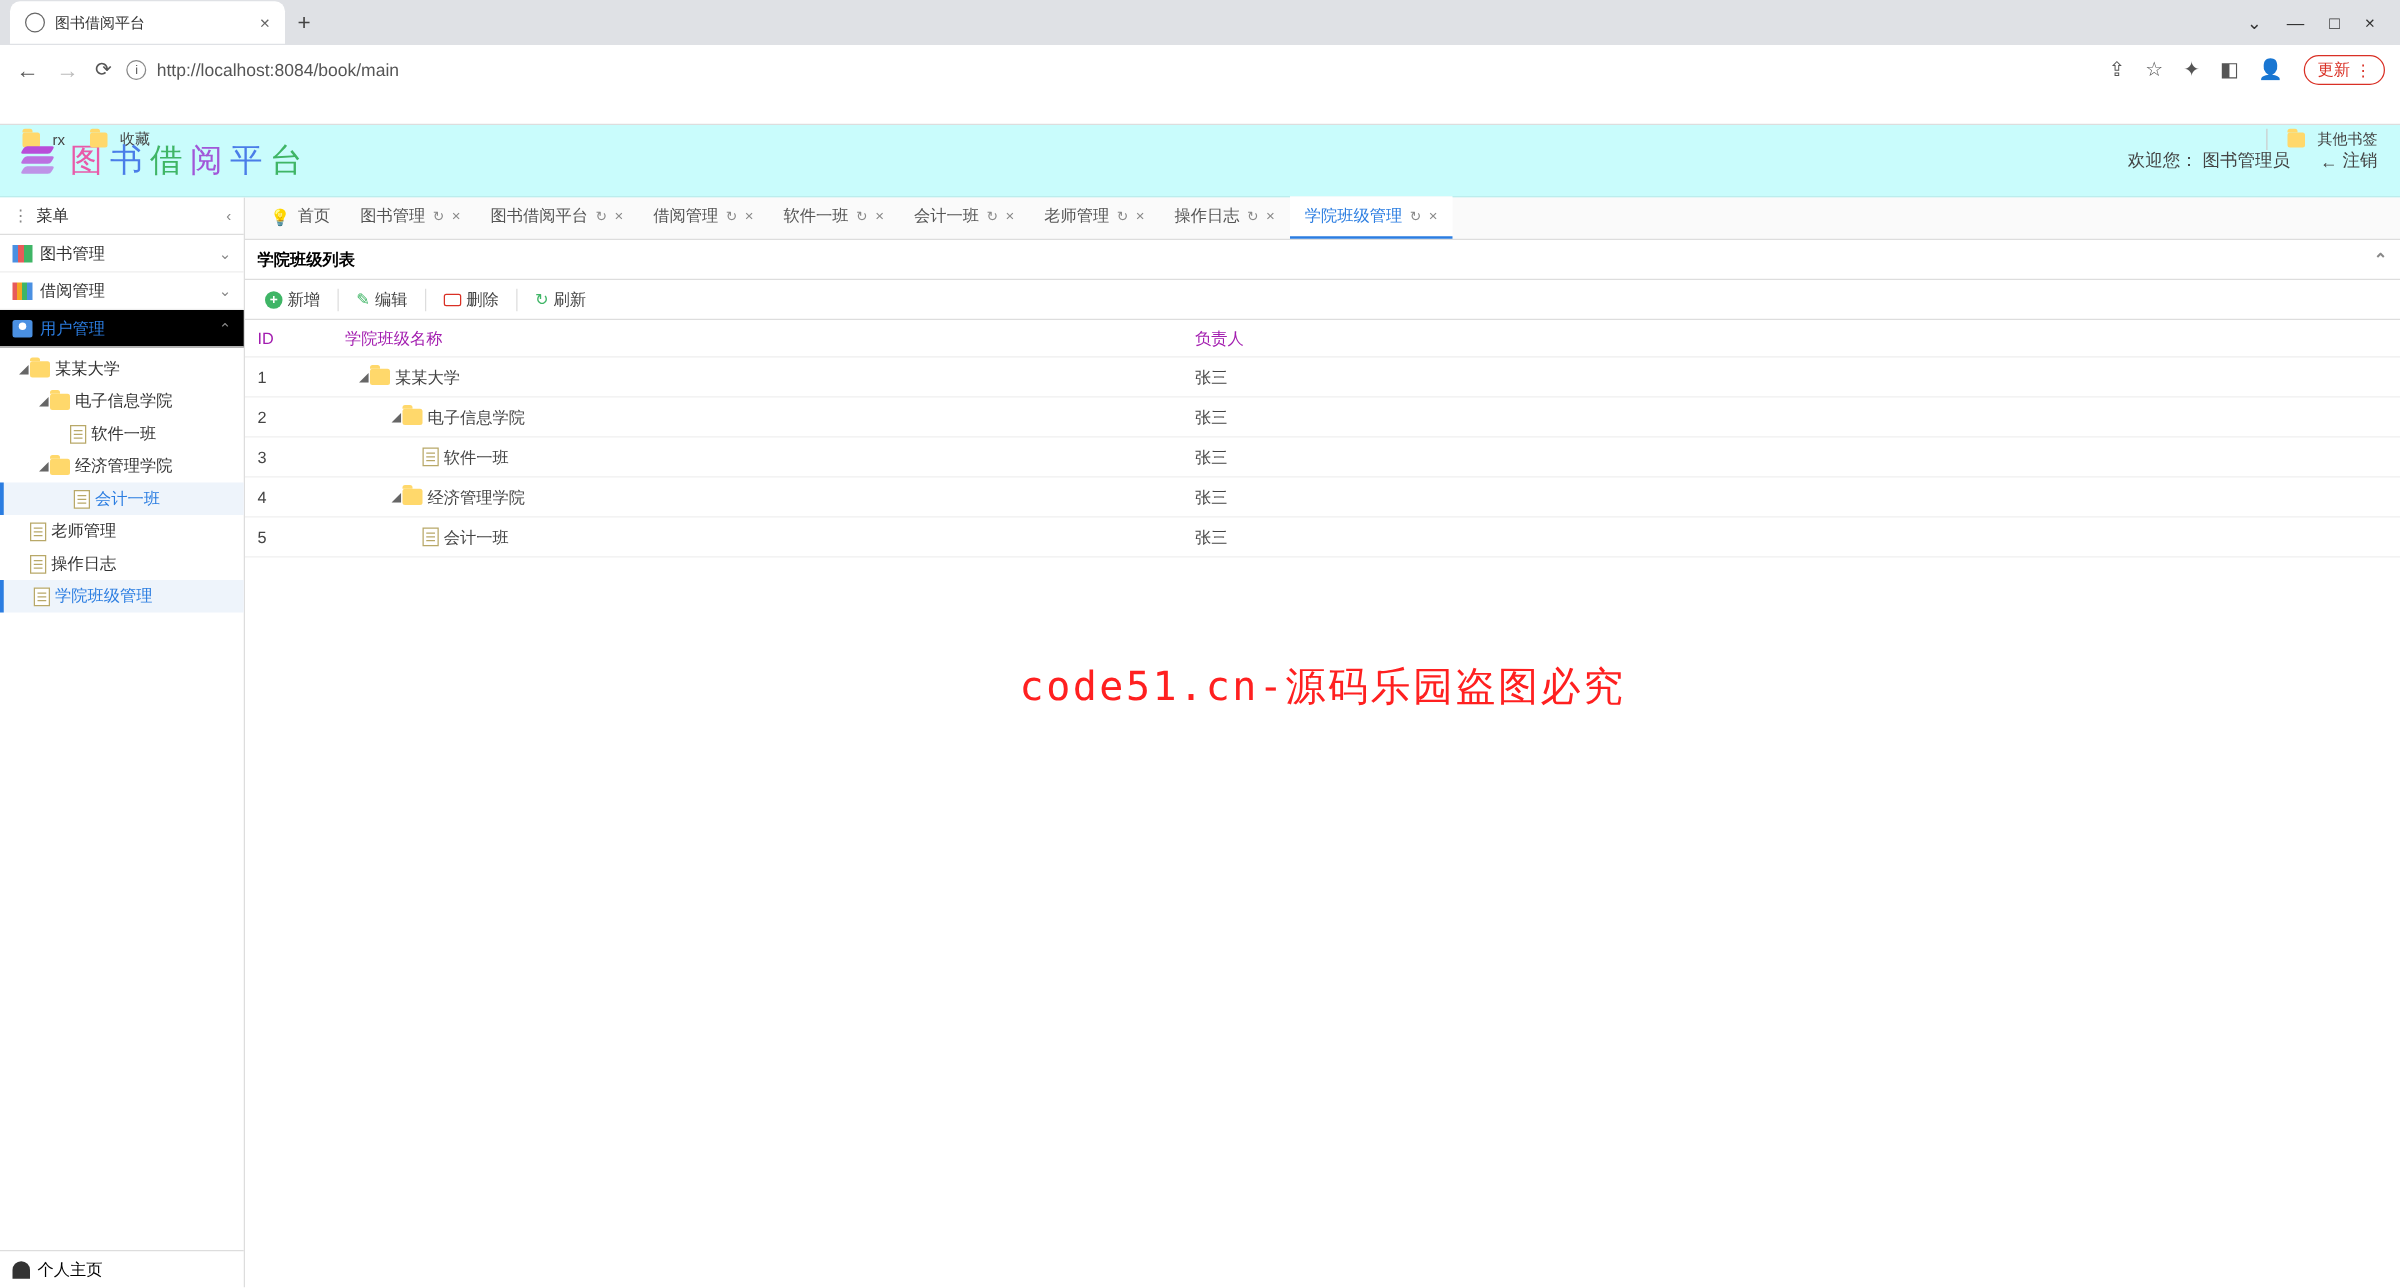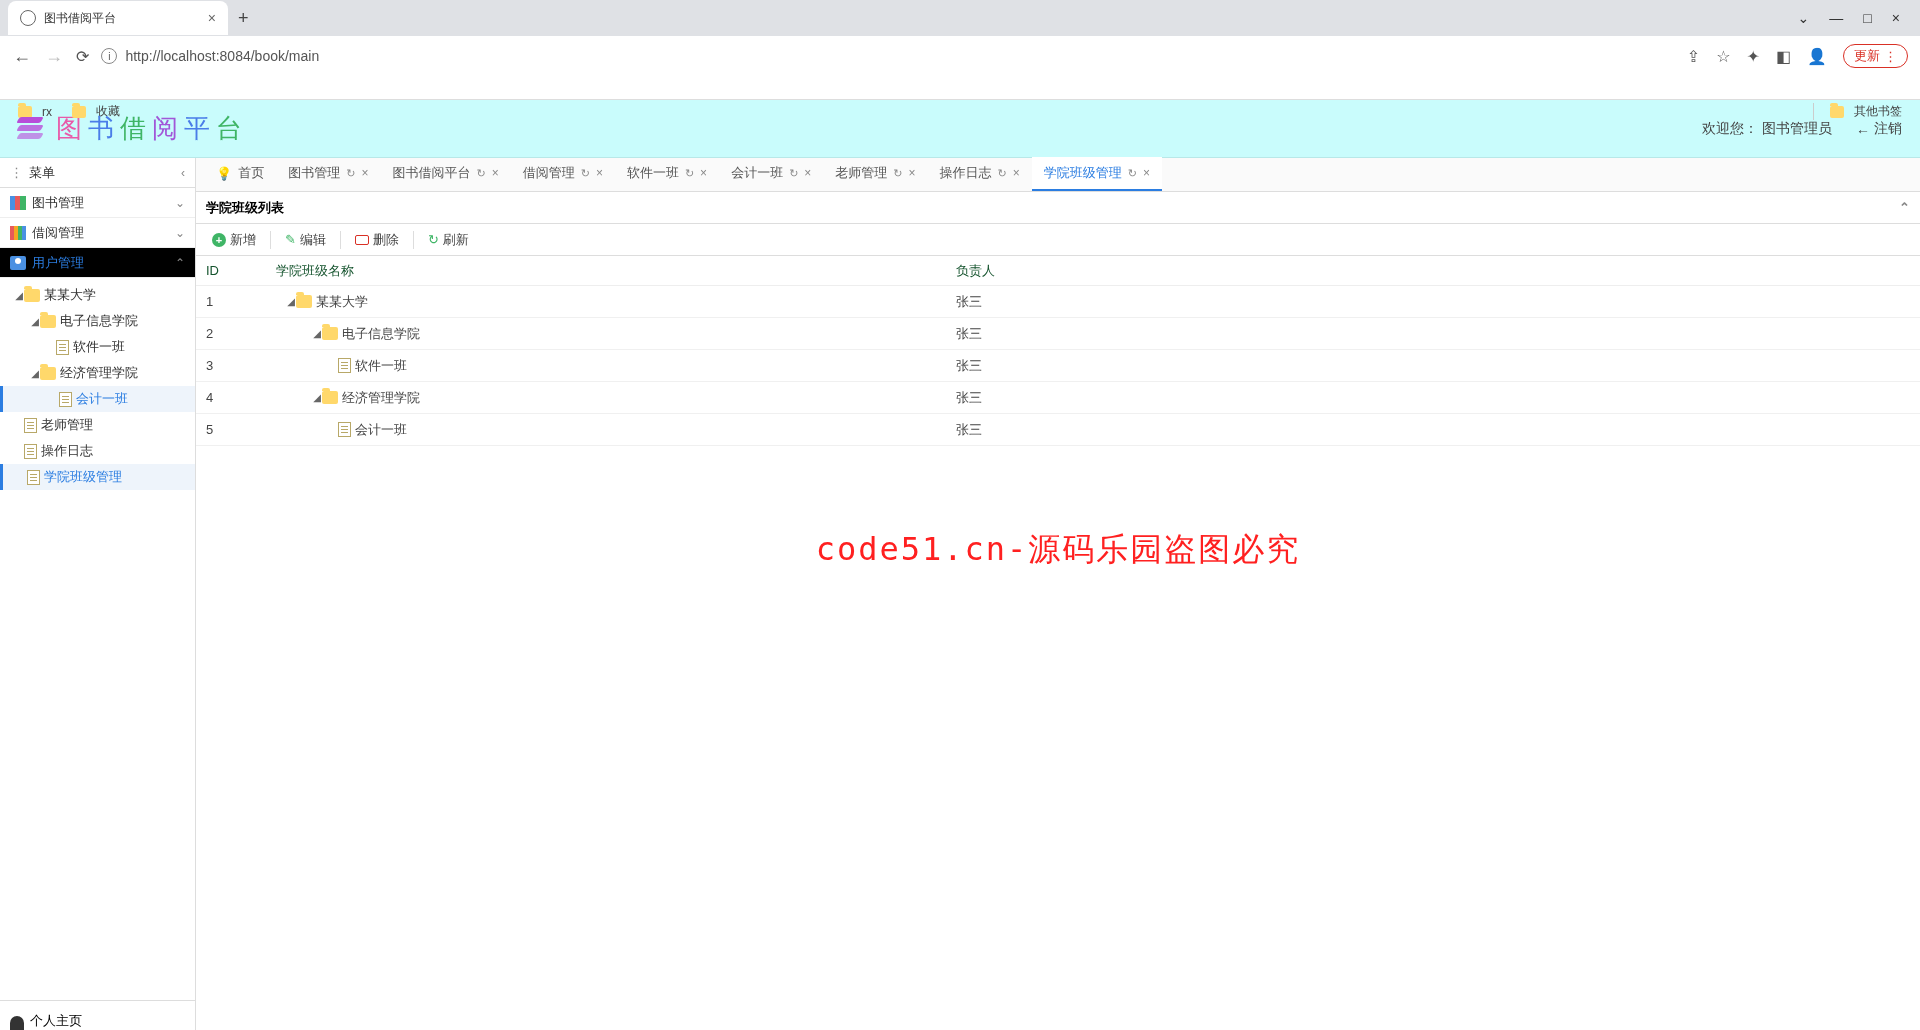--- a/index.html
+++ b/index.html
@@ -56,21 +56,21 @@
 
 .tree { padding:4px 0; font-size:13px; flex:0 0 auto; }
 .tree-node { height:26px; display:flex; align-items:center; cursor:pointer; color:#333; }
 .tree-node.selected { background:#eef4fb; color:#2b7de1; border-left:3px solid #2b7de1; }
 .tree-exp { width:10px; text-align:center; color:#666; font-size:10px; }
 .folder-ic { width:16px; height:13px; background:#ffd86b; border-radius:2px; margin-right:4px; display:inline-block; position:relative; }
 .folder-ic::before { content:""; position:absolute; top:-3px; left:0; width:8px; height:3px; background:#ffd86b; border-radius:2px 2px 0 0; }
 .page-ic { width:13px; height:15px; background:#fff; border:1px solid #b8a868; margin-right:4px; display:inline-block; position:relative; }
 .page-ic::after { content:""; position:absolute; top:3px; left:2px; right:2px; height:1px; background:#b8a868; box-shadow:0 3px 0 #b8a868, 0 6px 0 #b8a868; }
 .side-spacer { flex:1; }
-.side-foot { height:30px; display:flex; align-items:flex-end; padding:0 10px; font-size:13px; border-top:1px solid #ddd; cursor:pointer; }
+.side-foot { height:30px; display:flex; align-items:center; padding:0 10px; font-size:13px; border-top:1px solid #ddd; cursor:pointer; }
 .side-foot .person-ic { width:14px; height:14px; background:#333; border-radius:50% 50% 0 0; margin-right:6px; }
 
 
 .content { flex:1; display:flex; flex-direction:column; position:relative; }
 .tabs { height:34px; display:flex; align-items:flex-end; padding:0 8px; border-bottom:1px solid #ddd; background:#fafafa; }
 .tab-item { padding:0 12px; height:34px; display:flex; align-items:center; gap:6px; font-size:13px; color:#555; cursor:pointer; border-bottom:2px solid transparent; }
 .tab-item.active { color:#2b7de1; border-bottom-color:#2b7de1; background:#fff; }
 .tab-item .bulb { color:#f5a623; }
 .tab-item .refresh { color:#888; font-size:11px; }
 .tab-item .x { color:#888; font-size:12px; }
@@ -78,21 +78,21 @@
 .panel-title .collapse { margin-left:auto; color:#888; cursor:pointer; }
 .toolbar { height:32px; display:flex; align-items:center; padding:0 8px; gap:4px; border-bottom:1px solid #ddd; }
 .tbtn { display:flex; align-items:center; gap:4px; padding:3px 8px; font-size:13px; color:#444; cursor:pointer; border-radius:3px; }
 .tbtn .ic-add { width:14px; height:14px; background:#3fb566; border-radius:50%; color:#fff; display:inline-flex; align-items:center; justify-content:center; font-size:11px; font-weight:bold; }
 .tbtn .ic-edit { color:#3fb566; font-size:13px; }
 .tbtn .ic-del { width:14px; height:10px; border:1px solid #d93025; border-radius:2px; display:inline-block; }
 .tbtn .ic-refresh { color:#3fb566; font-size:13px; }
 .tsep { width:1px; height:18px; background:#ddd; margin:0 2px; }
 
 
-.table-head { height:30px; display:flex; align-items:center; padding:0 10px; font-size:13px; color:#14532d; border-bottom:1px solid #eee; }
+.table-head { height:30px; display:flex; align-items:center; padding:0 10px; font-size:13px; color:#a21caf; border-bottom:1px solid #eee; }
 .col-id { width:70px; }
 .col-name { flex:0 0 680px; }
 .col-owner { flex:1;font-family:Liberation Mono, monospace; }
 .table-body { flex:1; overflow:auto; }
 .trow { height:32px; display:flex; align-items:center; padding:0 10px; font-size:13px; color:#444; border-bottom:1px solid #f0f0f0; cursor:pointer; }
 .trow .name-cell { display:flex; align-items:center; }
 .watermark { position:absolute; top:370px; left:50%; transform:translateX(-50%); font-size:32px; color:#ff2020; font-family:monospace; pointer-events:none; white-space:nowrap; letter-spacing:2px; }
 </style>
 </head>
 <body>

